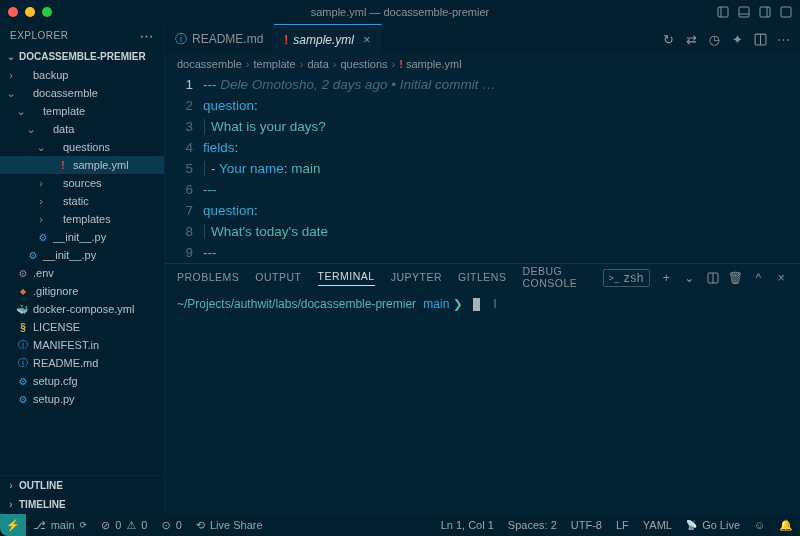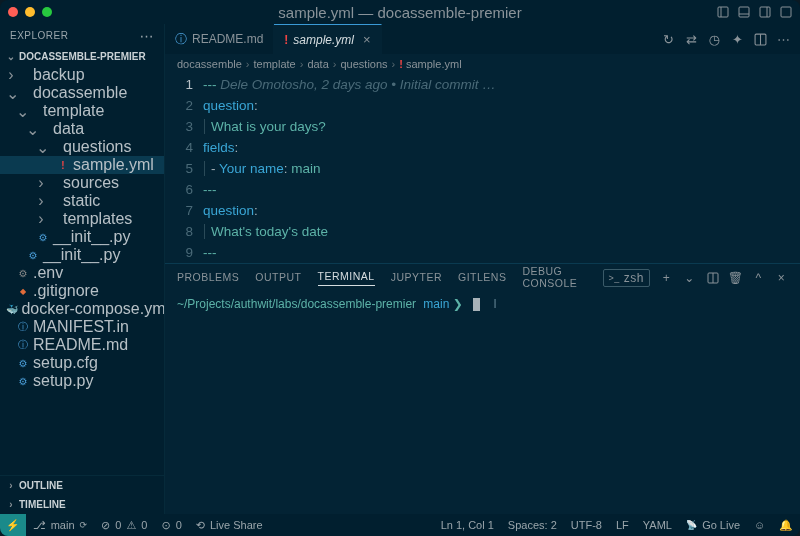--- a/index.html
+++ b/index.html
@@ -2,33 +2,33 @@
 <html><head>
 <meta charset="utf-8">
 <style>
   * { box-sizing: border-box; margin: 0; padding: 0; font-family: -apple-system, "Segoe UI", sans-serif; }
   body { width: 800px; height: 536px; background: #0a1a24; color: #a8b2b8; overflow: hidden; font-size: 12px; border-radius: 8px; }
   
   .title-bar { height: 24px; background: #011f2f; display: flex; align-items: center; padding: 0 8px; position: relative; }
   .traffic { display: flex; gap: 7px; }
   .traffic span { width: 10px; height: 10px; border-radius: 50%; }
   .tl-red { background: #ff5f56; } .tl-yel { background: #ffbd2e; } .tl-grn { background: #27c93f; }
-  .title-center { position: absolute; left: 50%; transform: translateX(-50%); color: #8a9399; font-size: 15px; }
+  .title-center { position: absolute; left: 50%; transform: translateX(-50%); color: #8a9399; font-size: 11px; }
   .title-right { margin-left: auto; display: flex; gap: 8px; }
   .title-right svg, .editor-actions svg, .panel-actions svg { stroke: #8a9399; fill: none; }
 
   .main { display: flex; height: 490px; }
   
   .sidebar { width: 165px; background: #011f2f; display: flex; flex-direction: column; border-right: 1px solid #062a3a; }
   .sb-header { display: flex; align-items: center; justify-content: space-between; padding: 6px 10px; font-size: 10px; letter-spacing: .5px; color: #9aa5ab; }
   .sb-header .dots { font-size: 14px; line-height: 8px;}
   .sb-section { font-size: 10px; font-weight: 700; padding: 4px 6px; color: #c9d1d5; display: flex; align-items: center; gap: 3px; }
   .sb-section .chev { width: 10px; }
   .tree { flex: 1; overflow: hidden; }
-  .tree-row { display: flex; align-items: center; height: 18px; font-size: 16px; color: #b7c0c6; cursor: pointer; white-space: nowrap; }
+  .tree-row { display: flex; align-items: center; height: 18px; font-size: 11px; color: #b7c0c6; cursor: pointer; white-space: nowrap; }
   .tree-row.sel { background: #0a3a50; }
   .tree-row .ico { width: 14px; display: inline-flex; justify-content: center; margin-right: 3px; font-size: 10px;}
   .chev-r::before { content: "›"; color: #8a9399; display:inline-block; width:10px; text-align:center;}
   .chev-d::before { content: "⌄"; color: #8a9399; display:inline-block; width:10px; text-align:center;}
   .blank-chev { display:inline-block; width:10px;}
   .ic-folder { color:#a8b2b8; }
   .ic-yml::before { content:"!"; color:#e44; font-weight:700; }
   .ic-py::before { content:"⚙"; color:#4a9cd6; }
   .ic-env::before { content:"⚙"; color:#888; }
   .ic-git::before { content:"◆"; color:#e06c3a; font-size:8px;}
@@ -186,20 +186,25 @@
           <span class="ico ic-git"></span>
           <span>.gitignore</span>
         </div>
         <div class="tree-row" style="padding-left: 6px;">
           <span class="blank-chev"></span>
           <span class="ico ic-docker"></span>
           <span>docker-compose.yml</span>
         </div>
         <div class="tree-row" style="padding-left: 6px;">
           <span class="blank-chev"></span>
+          <span class="ico ic-lic"></span>
+          <span>LICENSE</span>
+        </div>
+        <div class="tree-row" style="padding-left: 6px;">
+          <span class="blank-chev"></span>
           <span class="ico ic-info"></span>
           <span>MANIFEST.in</span>
         </div>
         <div class="tree-row" style="padding-left: 6px;">
           <span class="blank-chev"></span>
           <span class="ico ic-info"></span>
           <span>README.md</span>
         </div>
         <div class="tree-row" style="padding-left: 6px;">
           <span class="blank-chev"></span>

